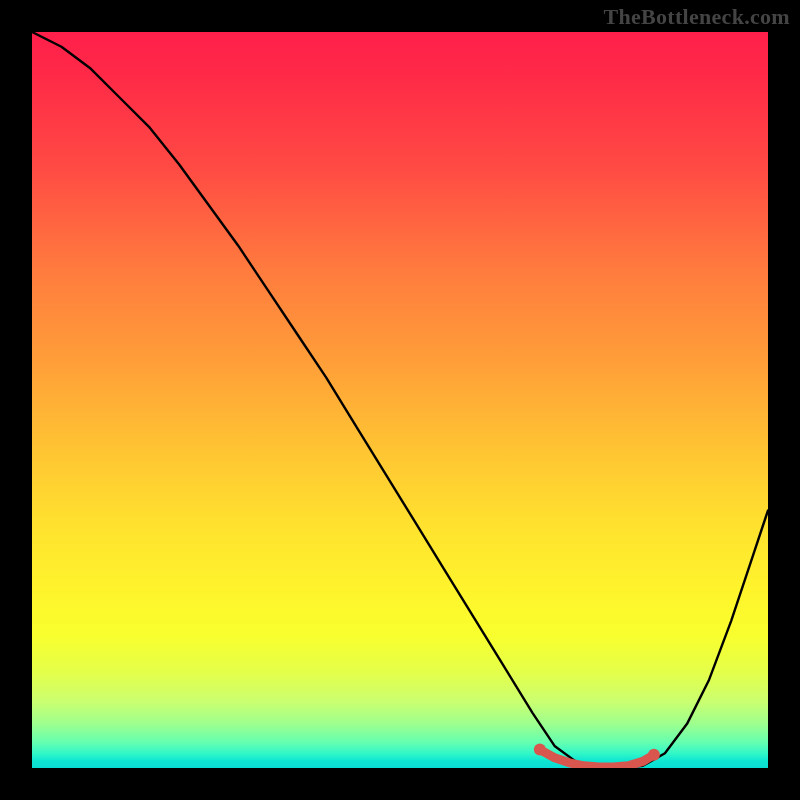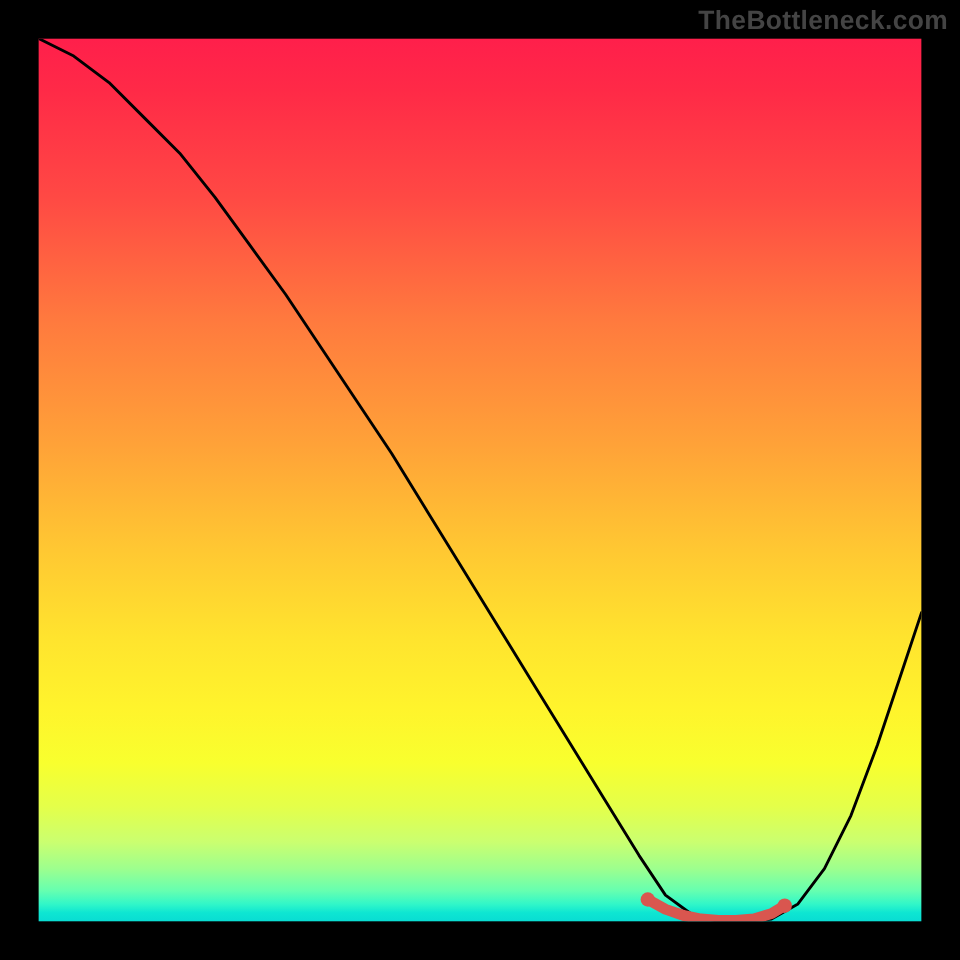--- a/index.html
+++ b/index.html
@@ -10,20 +10,21 @@
     height: 800px;
     overflow: hidden;
     position: relative;
     font-family: Arial, Helvetica, sans-serif;
   }
   .chart-outer {
     width: 800px;
     height: 800px;
     position: relative;
     background: #000;
+    font-family: Liberation Serif, serif;
   }
   .watermark {
     position: absolute;
     top: 4px;
     right: 10px;
     color: #444;
     font-size: 22px;
     font-weight: 600;
     letter-spacing: 0.3px;
     z-index: 10;

